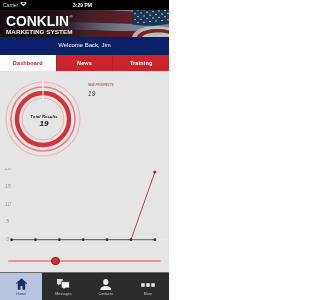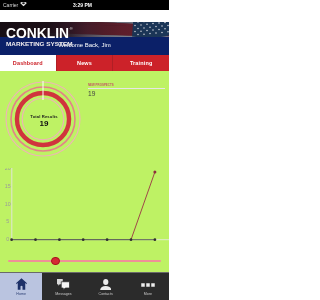--- a/index.html
+++ b/index.html
@@ -7,38 +7,38 @@
   body { font-family:"Liberation Sans", sans-serif; background:#fff; -webkit-font-smoothing:antialiased; }
   .phone { position:relative; width:169px; height:300px; overflow:hidden; }
 
   
   .statusbar { position:absolute; left:0; top:0; width:169px; height:10px; background:#000; color:#d8d8d8; }
   .sb-left { position:absolute; left:3px; top:2px; font-size:5px; }
   .sb-wifi { position:absolute; left:20.4px; top:1.8px; line-height:0; display:block; }
   .sb-time { position:absolute; left:0; top:1.8px; width:165px; text-align:center; font-size:5px; font-weight:bold; color:#fff; }
 
   
-  .banner { position:absolute; left:0; top:10px; width:169px; height:27px; overflow:hidden; background:#120c12;margin-top:12px; }
+  .banner { position:absolute; left:0; top:10px; width:169px; height:27px; overflow:hidden; background:#120c12; }
   .banner svg.flag { position:absolute; left:0; top:0; }
   .logo { position:absolute; left:5.5px; top:0px; z-index:3; }
   .logo-word { position:absolute; left:0; top:5px; }
   .logo-tag { position:absolute; left:0; top:19px; }
 
   
   .navbar { position:absolute; left:0; top:37px; width:169px; height:18px; background:#0b2068; }
   .navtitle { position:absolute; left:0; top:5px; width:169px; text-align:center; color:#fff; font-size:6px; }
 
   
   .tabs { position:absolute; left:0; top:55px; width:169px; height:16px; display:flex; }
   .tab { flex:1; display:flex; align-items:center; justify-content:center; font-size:5.5px; font-weight:bold; letter-spacing:.15px; }
   .tab.active { background:#fff; color:#cc2229; }
   .tab.inactive { background:#cc2229; color:#fff; border-left:.5px solid #b01f25; }
 
   
-  .content { position:absolute; left:0; top:71px; width:169px; height:201px; background:#bef264; overflow:hidden; }
+  .content { position:absolute; left:0; top:71px; width:169px; height:201px; background:#e5e5e5; overflow:hidden;font-style:italic; }
   .donut { position:absolute; left:3px; top:7.7px; }
   .donut-center { position:absolute; left:24px; top:43.9px; width:40px; text-align:center; }
   .donut-label { font-size:4.2px; font-weight:bold; color:#1c1c1c; letter-spacing:.1px; line-height:4.2px; }
   .donut-value { font-size:8px; font-weight:bold; color:#111; line-height:8px; margin-top:1.3px; }
 
   .kpi { position:absolute; left:88px; top:13.4px; width:78px; }
   .kpi-title { font-size:2.85px; font-weight:bold; color:#c35562; letter-spacing:.05px; line-height:3.1px; }
   .kpi-rule { margin-top:0.5px; height:1px; background:#e6e6e6; width:77px; }
   .kpi-value { margin-top:2.2px; font-size:6.6px; color:#444; line-height:6.6px; }
 

